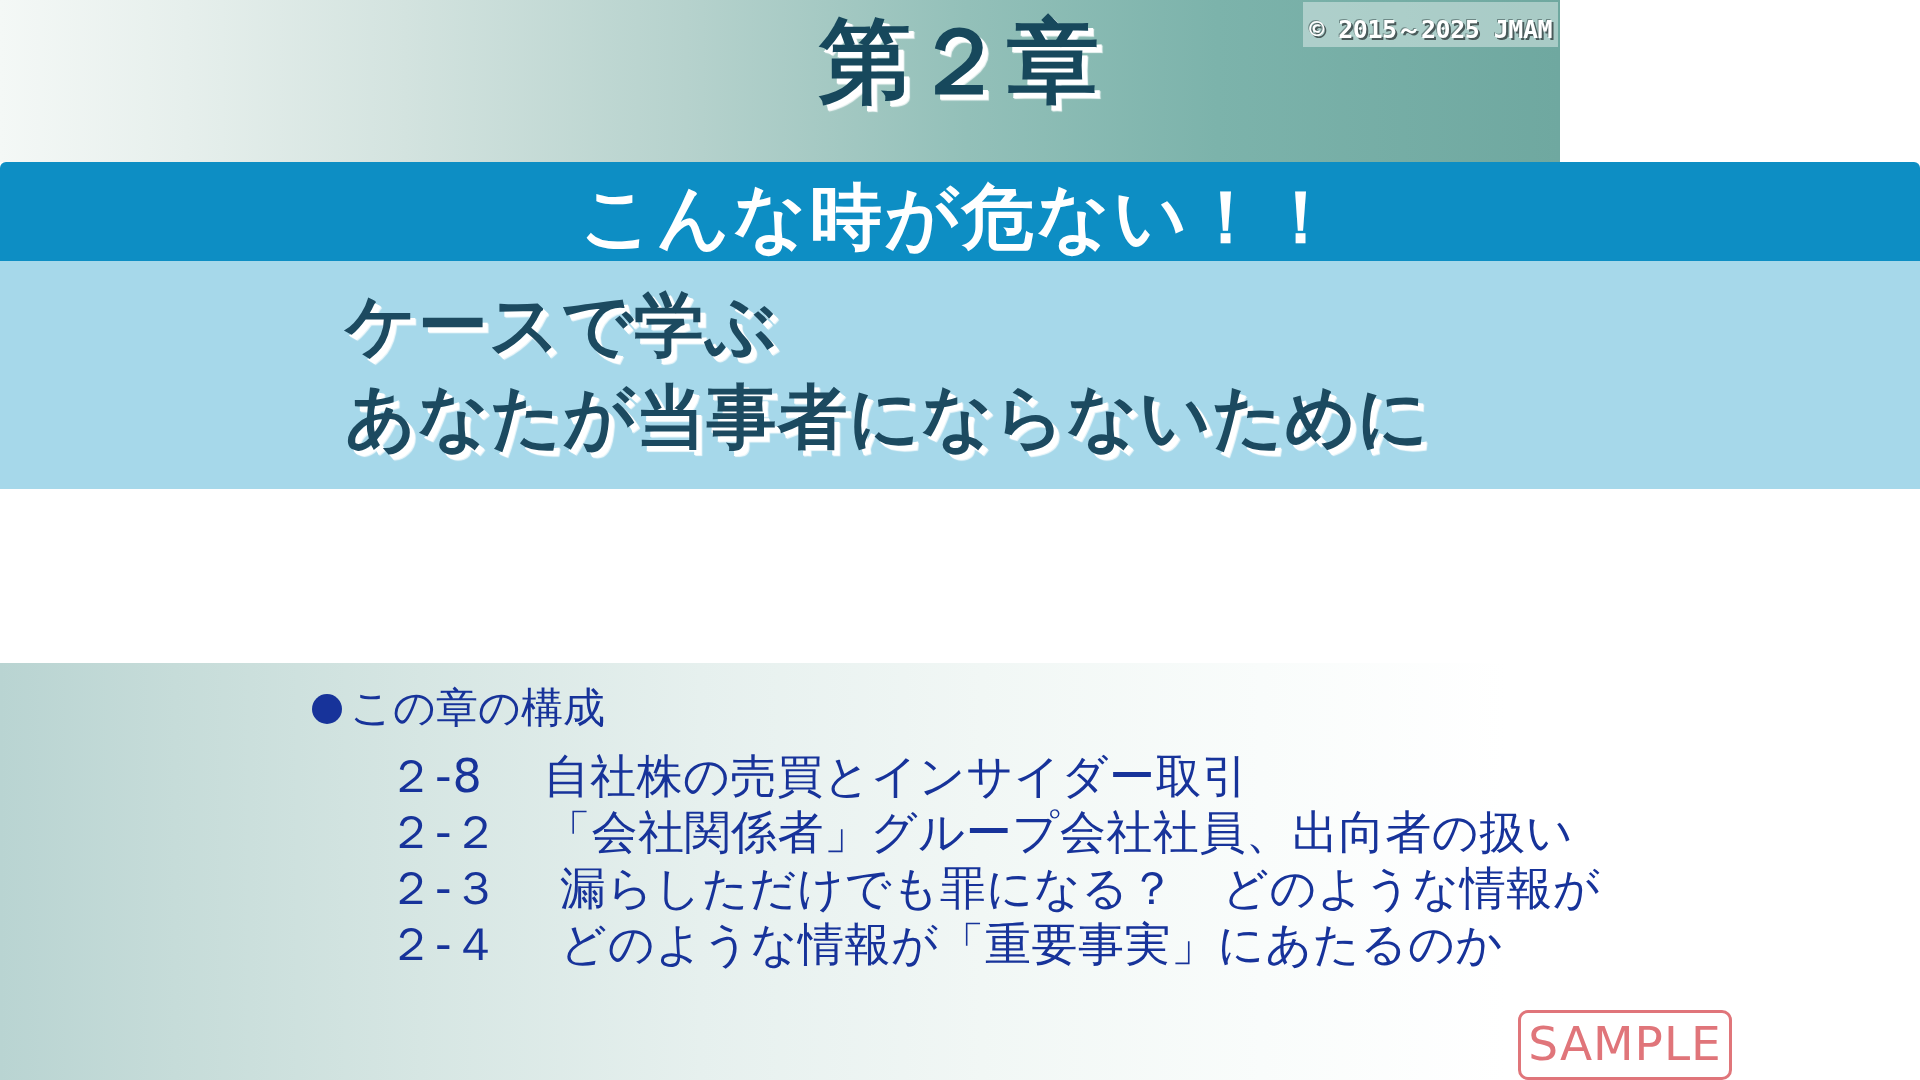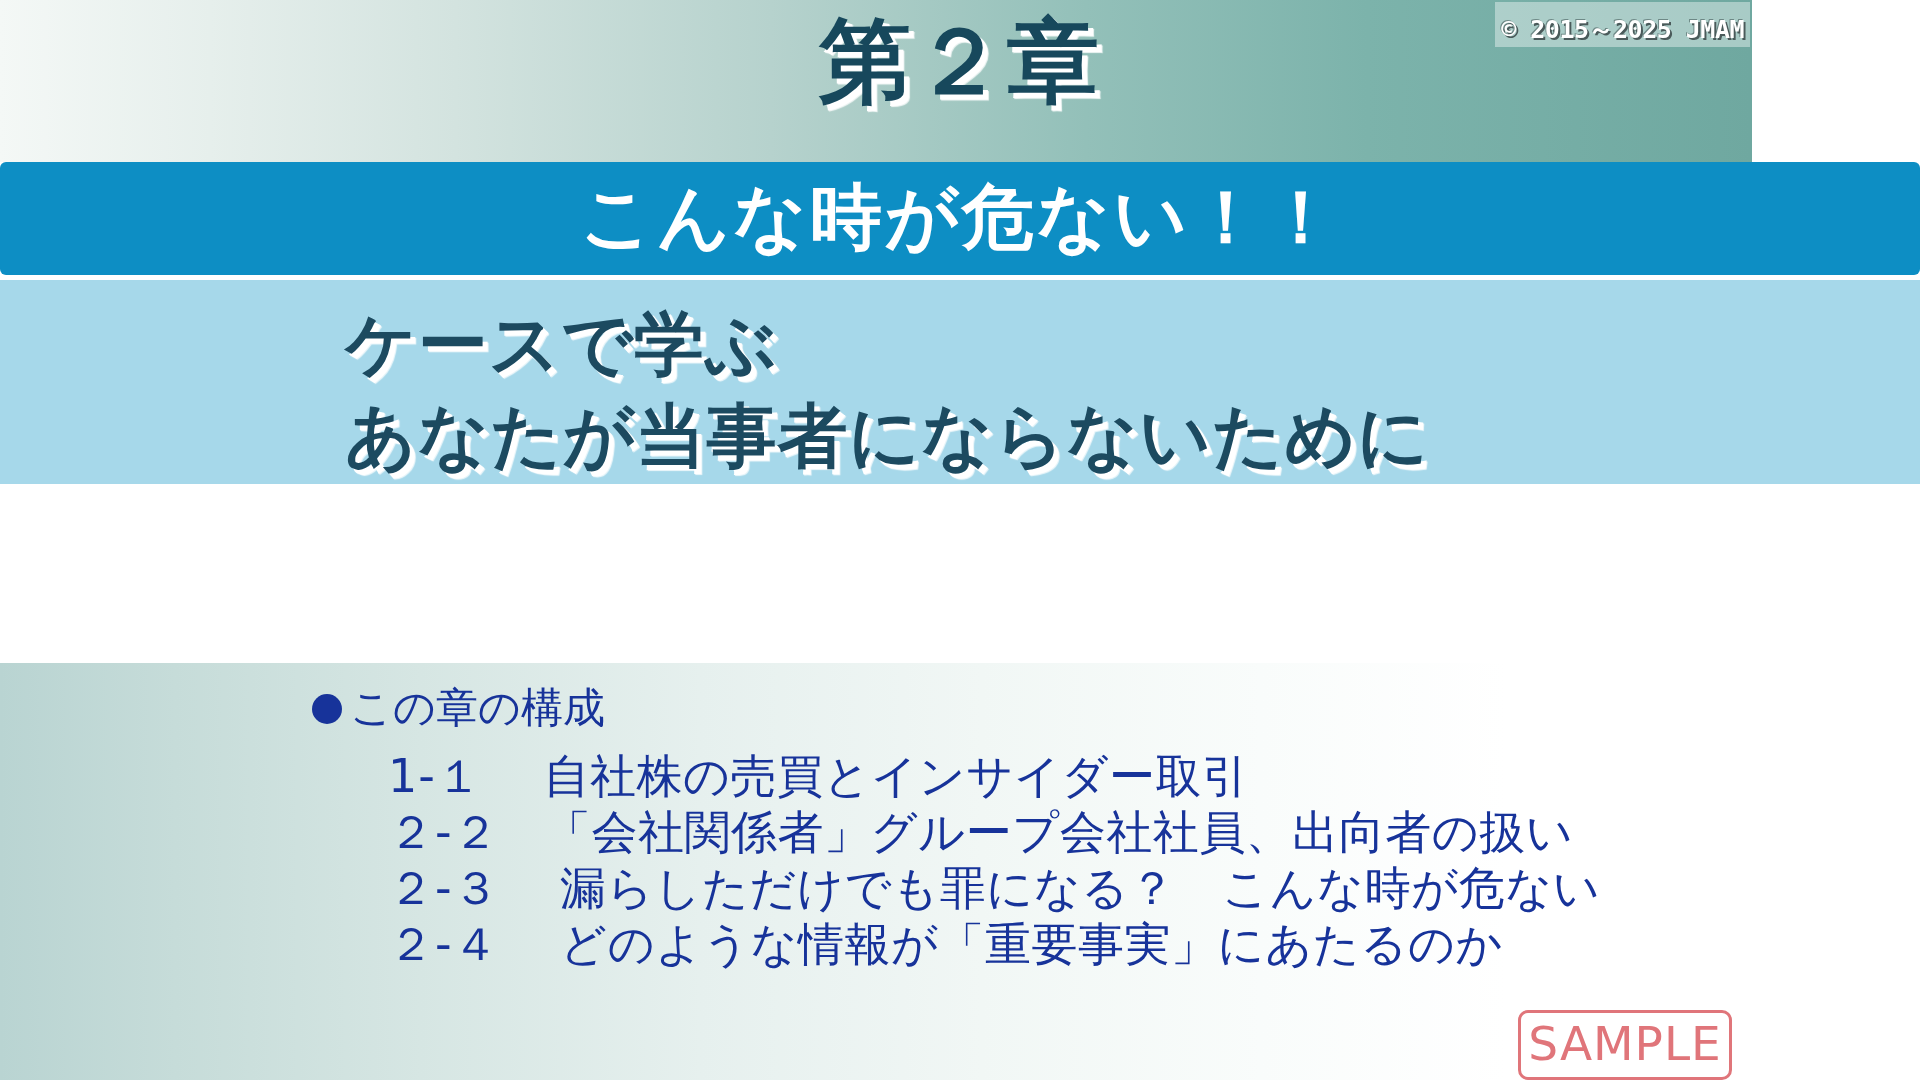--- a/index.html
+++ b/index.html
@@ -9,21 +9,21 @@
     font-family:"DejaVu Sans","Liberation Sans",sans-serif;
     background:#ffffff; overflow:hidden;
   }
   .slide {
     position:relative; width:1920px; height:1080px;
     background:#ffffff;
   }
 
   
   .header-band {
-    position:absolute; left:0; top:0; width:1752px; height:162px;
+    position:absolute; left:0; top:0; width:1560px; height:162px;
     background:linear-gradient(to right,
         #f4f8f6 0%, #e6efec 12%, #d3e3df 26%,
         #b6d2cd 44%, #93c0b9 62%, #7cb3ab 78%, #6fa8a0 100%);
   }
   .chapter-title {
     position:absolute; left:0; top:14px; width:1920px;
     text-align:center;
     font-size:92px; font-weight:700; line-height:1.05;
     color:#17485c;
     letter-spacing:2px;
@@ -47,21 +47,21 @@
     display:flex; align-items:center; justify-content:center;border-radius:6px;
   }
   .blue-banner-text {
     font-size:72px; font-weight:700; color:#ffffff;
     letter-spacing:3px; line-height:1;
     transform:translateY(-2px);
   }
 
   
   .sub-band {
-    position:absolute; left:0; top:280px; width:1920px; height:204px;
+    position:absolute; left:0; top:261px; width:1920px; height:228px;
     background:#a6d8ea;
   }
   .sub-title {
     position:absolute; left:345px; top:18px;
     font-size:70px; font-weight:700; line-height:1.32;
     color:#1c4a60; letter-spacing:1px; white-space:nowrap;
     text-shadow: 5px 5px 0 #ffffff, 6px 6px 1px rgba(255,255,255,.8);
   }
 
   
@@ -138,33 +138,33 @@
 
   <div class="content-panel">
 
     <div class="section-heading">
       <span class="bullet-dot"></span>
       <span>この章の構成</span>
     </div>
 
     <div class="toc">
       <div class="toc-item">
-        <span class="toc-num">1-１</span>
+        <span class="toc-num">２-8</span>
         <span>&nbsp;&nbsp;</span>
         <span>自社株の売買とインサイダー取引</span>
       </div>
       <div class="toc-item">
         <span class="toc-num">２-２</span>
         <span>&nbsp;</span>
         <span>「会社関係者」グループ会社社員、出向者の扱い</span>
       </div>
       <div class="toc-item">
         <span class="toc-num">２-３</span>
         <span>&nbsp;&nbsp;</span>
-        <span>漏らしただけでも罪になる？　こんな時が危ない</span>
+        <span>漏らしただけでも罪になる？　どのような情報が</span>
       </div>
       <div class="toc-item">
         <span class="toc-num">２-４</span>
         <span>&nbsp;&nbsp;</span>
         <span>どのような情報が「重要事実」にあたるのか</span>
       </div>
     </div>
 
     <div class="sample-badge">
       <span class="sample-text">SAMPLE</span>

